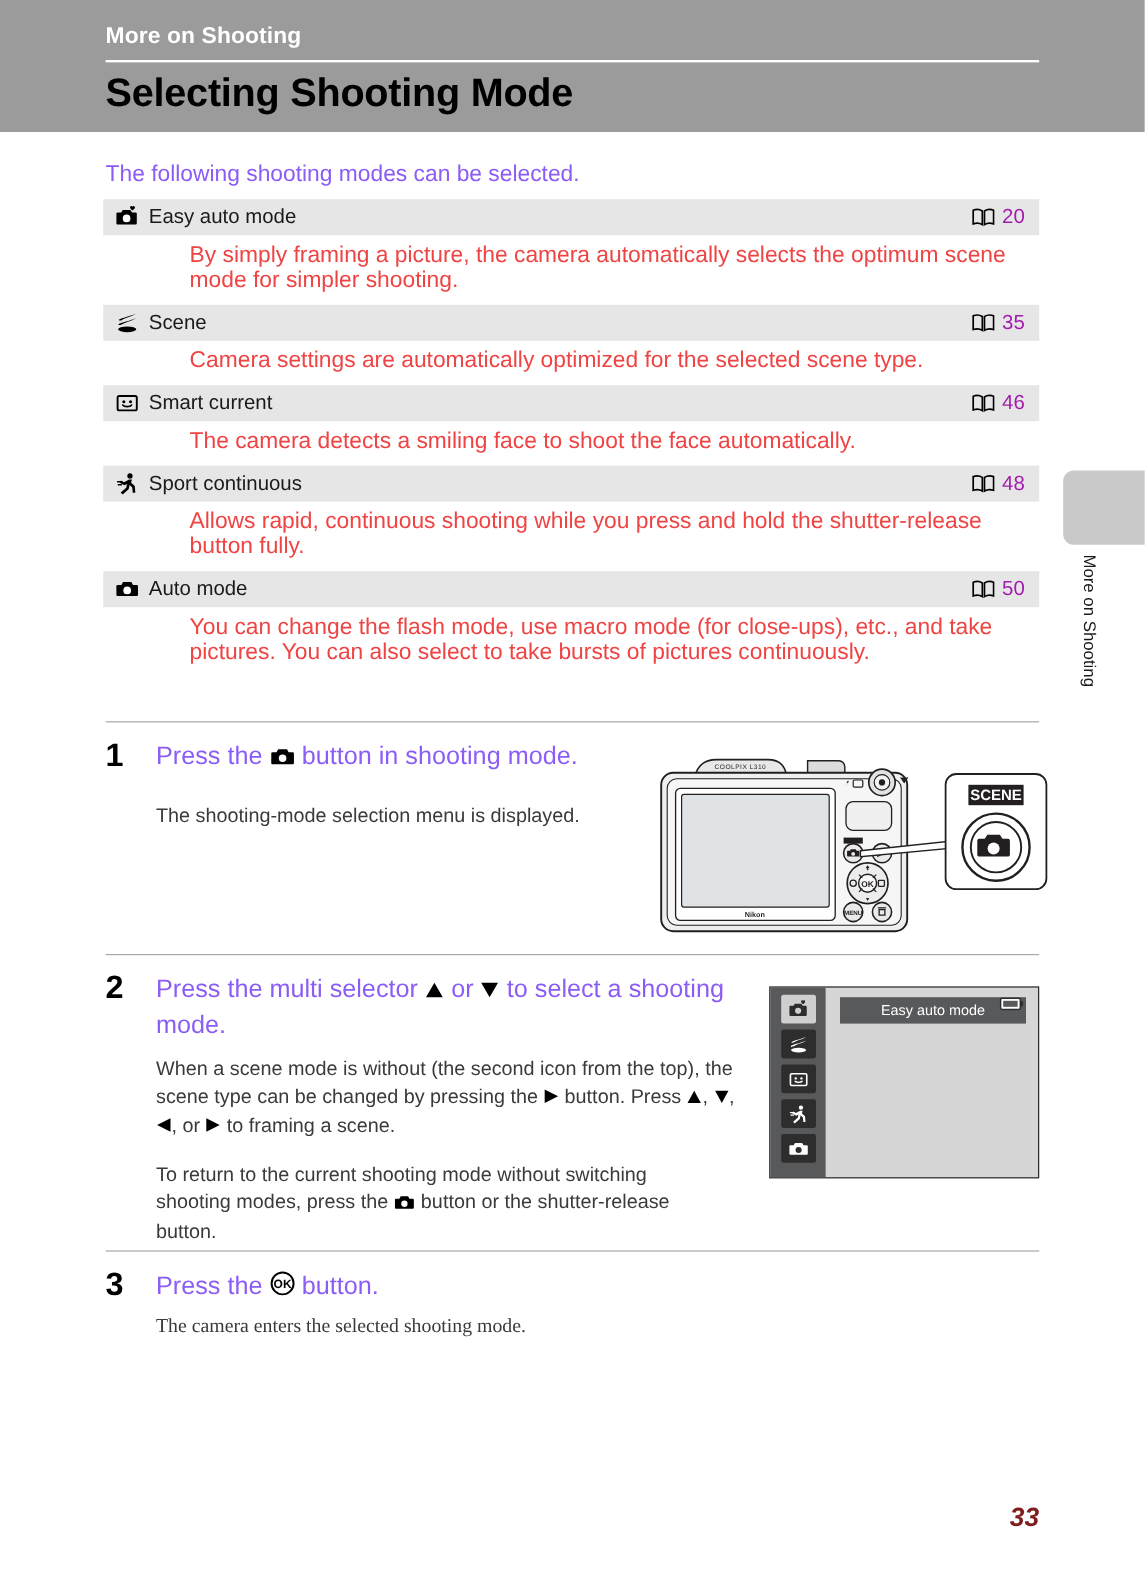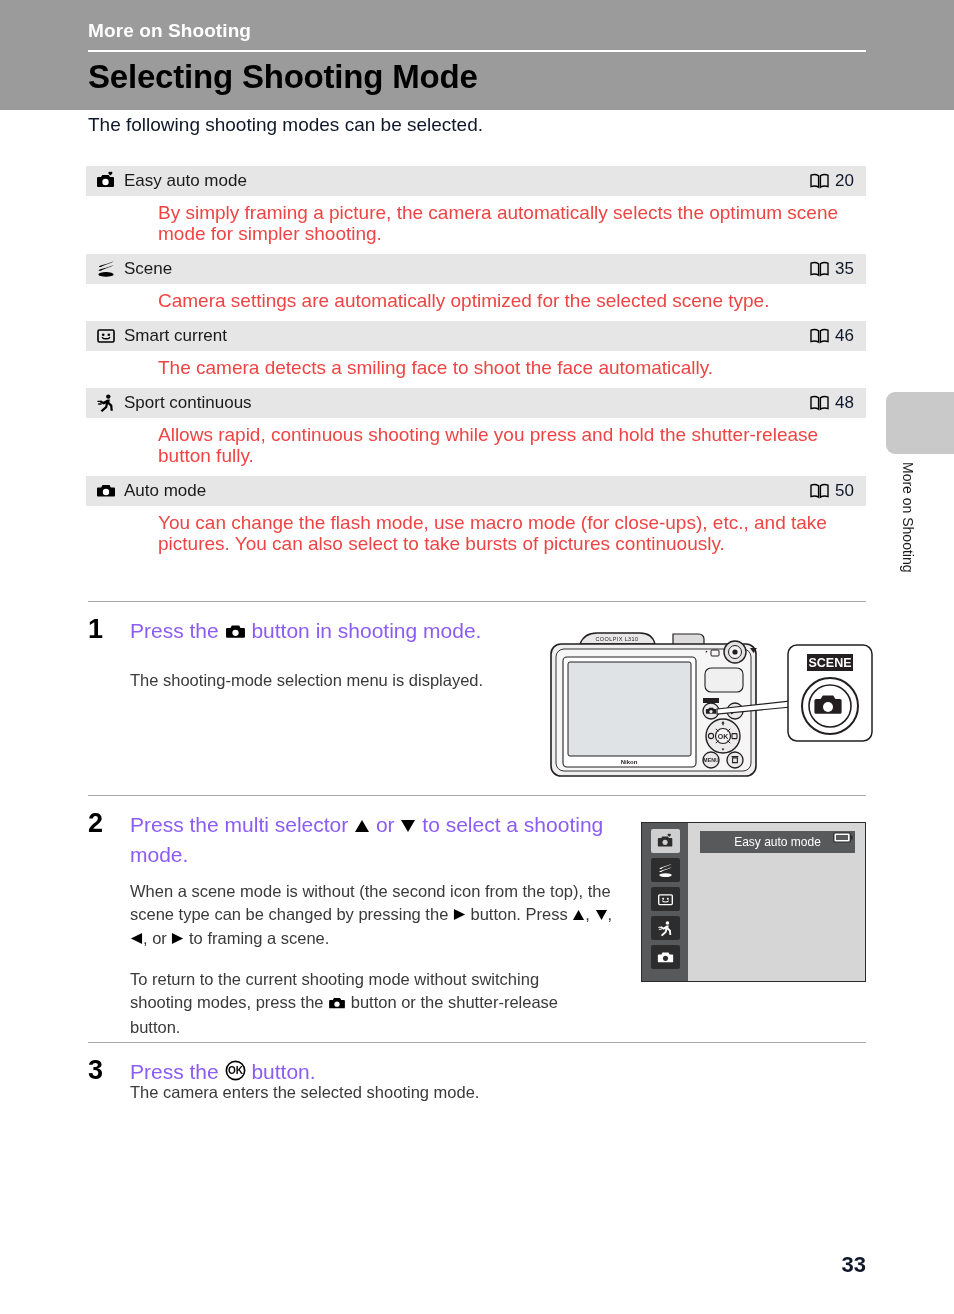--- a/index.html
+++ b/index.html
@@ -45,23 +45,23 @@
     font-size: 33px;
     font-weight: bold;
     color: #000000;
     letter-spacing: -.2px;
     text-align: center;
   }
 
   
   .intro {
     position: absolute;
-    left: 88px; top: 114px;
+    left: 88px; top: 135px;
     font-size: 19px;
-    color: #0f172a;
+    color: #8b5cf6;
     text-align: right;
   }
 
   
   .mode-table {
     position: absolute;
     left: 86px; top: 166px;
     width: 780px;
   }
   .mode-row { width: 100%; }
@@ -74,21 +74,21 @@
     box-sizing: border-box;
   }
   .mode-head .label {
     font-size: 17px;
     color: #1a1a1a;
     margin-left: 8px;
     flex: 1;
   }
   .mode-head .pageref {
     font-size: 17px;
-    color: #0f172a;
+    color: #a21caf;
     display: flex;
     align-items: center;
     gap: 6px;
   }
   .mode-desc {
     font-size: 19px;
     line-height: 21px;
     color: #ef4444;
     padding: 6px 18px 10px 72px;
     box-sizing: border-box;
@@ -155,22 +155,23 @@
     white-space: nowrap;
   }
 
   
   .page-number {
     position: absolute;
     left: 0; top: 1252px;
     width: 866px;
     text-align: right;
     font-size: 22px;
+    font-style: italic;
     font-weight: bold;
-    color: #0f172a;
+    color: #7f1d1d;
   }
 
   
   .lcd {
     position: absolute;
     left: 641px; top: 822px;
     width: 225px; height: 160px;
     border: 1px solid #2b2b2b;
     background: #d6d6d6;
     box-sizing: border-box;
@@ -549,19 +550,19 @@
   <div class="step-title" style="width:460px;">
     <span>Press the</span>
     <span class="inline-icon">
       <svg viewBox="0 0 22 22" width="21" height="21">
         <circle cx="11" cy="11" r="9.6" fill="#fff" stroke="#000" stroke-width="1.7"></circle>
         <text x="11" y="15" font-family="'Liberation Sans',sans-serif" font-size="10.5" font-weight="bold" fill="#000" text-anchor="middle">OK</text>
       </svg>
     </span>
     <span>button.</span>
   </div>
-  <div class="step-body" style="position:absolute;left:42px;top:26px;width:470px;">The camera enters the selected shooting mode.</div>
+  <div class="step-body" style="position:absolute;left:42px;top:38px;width:470px;font-family:Liberation Serif, serif;">The camera enters the selected shooting mode.</div>
 </div>
 
 <div class="side-tab"></div>
 <div class="side-tab-label">More on Shooting</div>
 
 <div class="page-number">33</div>
 
 </body></html>

